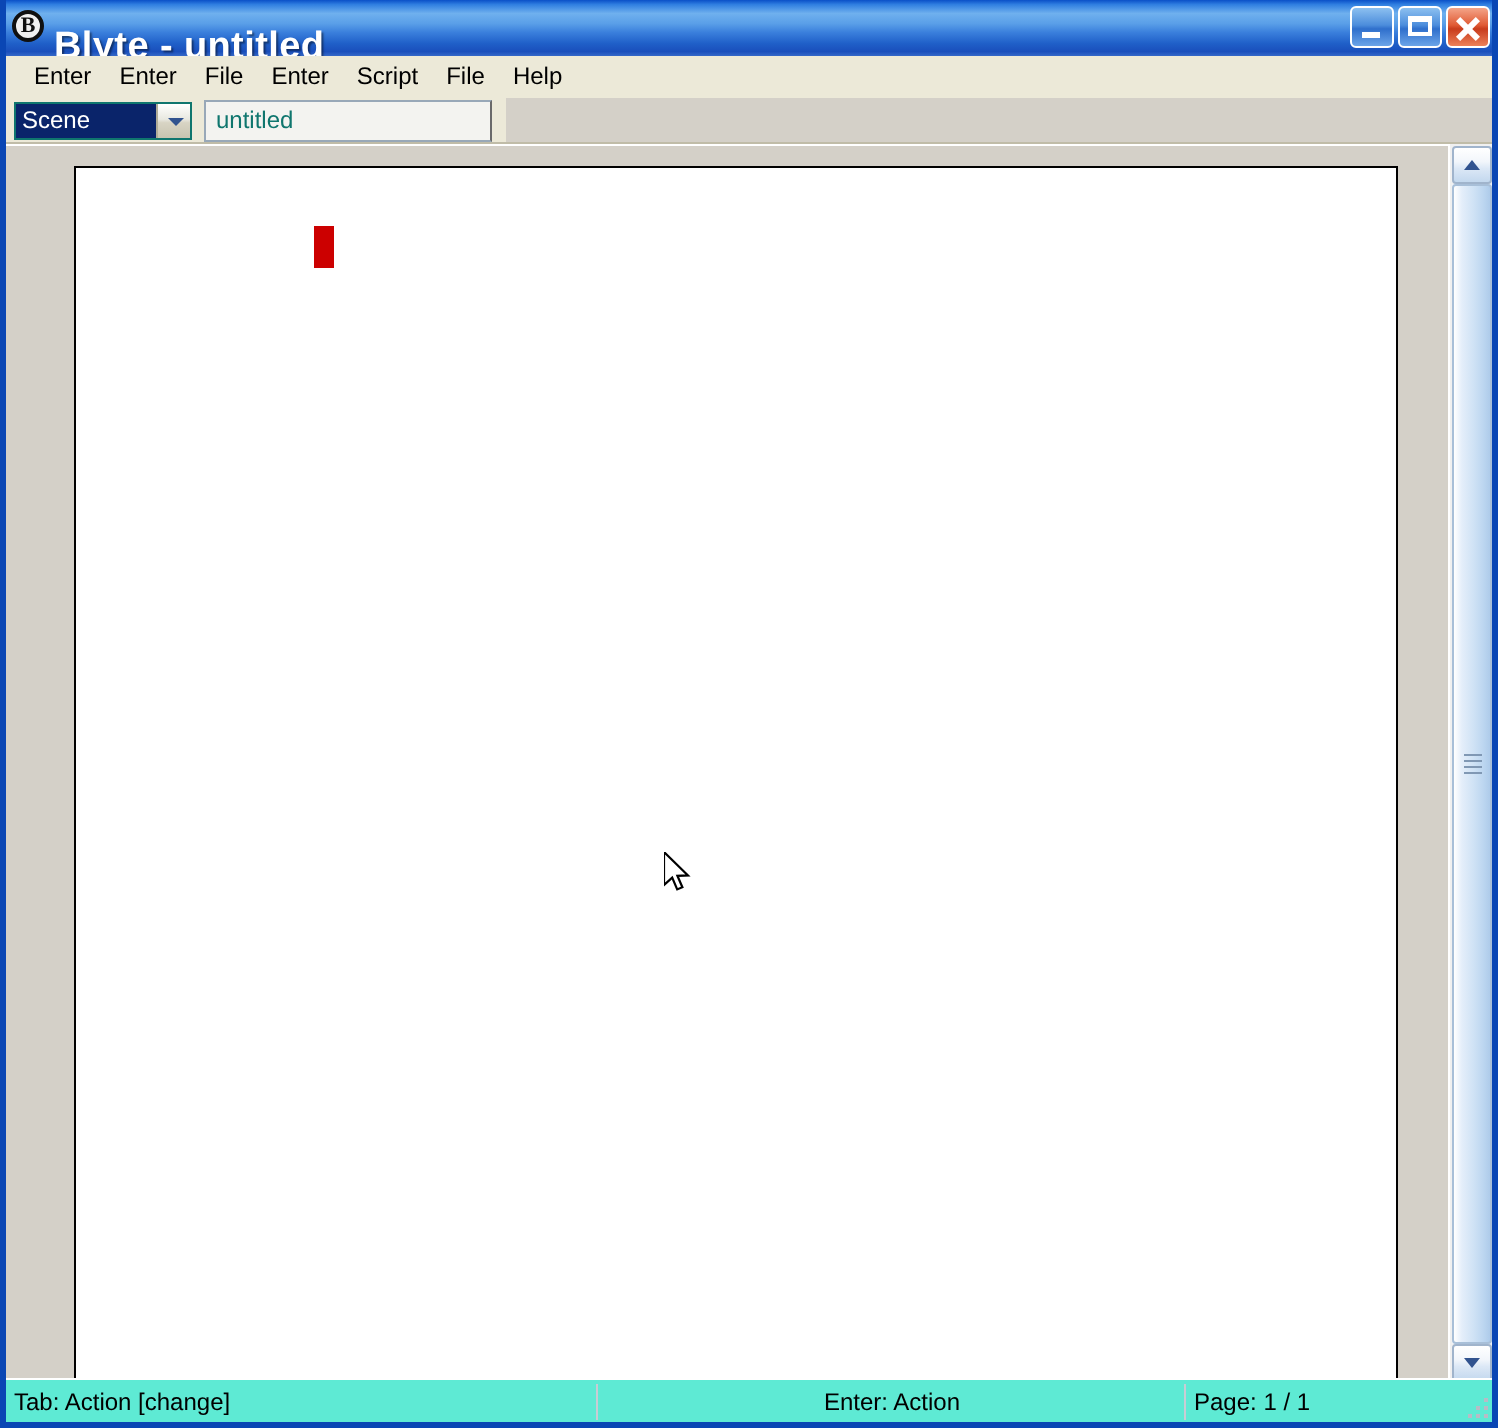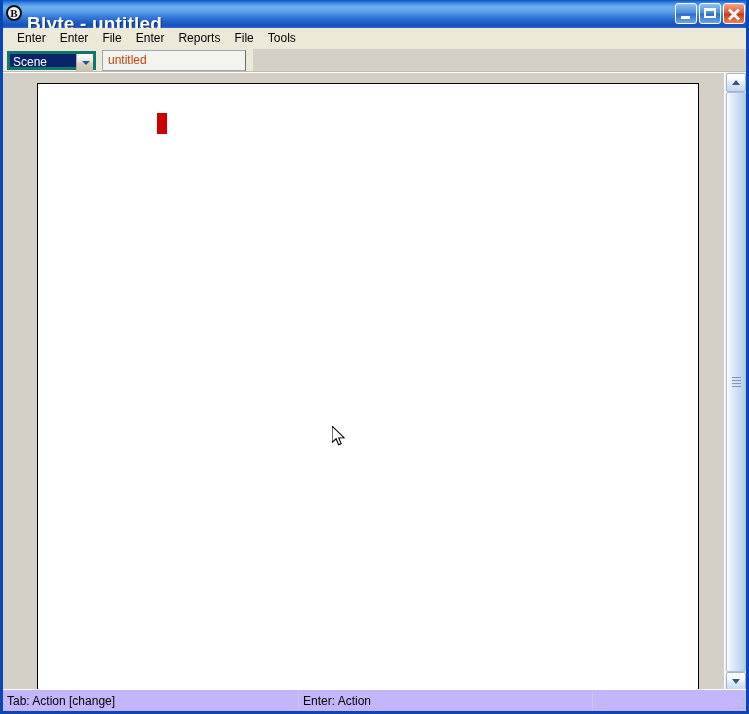--- a/index.html
+++ b/index.html
@@ -156,21 +156,21 @@
     border-bottom: 1px solid #c0bca8;
     box-sizing: border-box;
   }
   .combo {
     position: absolute;
     left: 4px;
     top: 2px;
     width: 89px;
     height: 19px;
     background: #ffffff;
-    border: 3px solid #0f766e;
+    border: 1px solid #0f766e;
     box-sizing: border-box;
     display: flex;
   }
   .combo-value {
     flex: 1;
     background: #0a246a;
     color: #ffffff;
     font-size: 12px;
     line-height: 17px;
     padding-left: 3px;
@@ -202,21 +202,21 @@
     top: 1px;
     width: 144px;
     height: 21px;
     background: #f3f3f0;
     border: 1px solid #98a8b8;
     border-right: 1px solid #6a6a6a;
     box-sizing: border-box;
     font-size: 12px;
     line-height: 19px;
     padding-left: 5px;
-    color: #c2410c;
+    color: #0f766e;
     white-space: nowrap;
     overflow: hidden;
   }
   .toolbar-rest {
     position: absolute;
     left: 250px;
     top: 0;
     right: 0;
     height: 22px;
     background: #d4d0c8;
@@ -322,36 +322,36 @@
     background: #8098b4;
   }
 
   
   .statusbar {
     position: absolute;
     left: 0;
     bottom: 0;
     width: 743px;
     height: 22px;
-    background: #c4b5fd;
+    background: #5eead4;
     border-top: 1px solid #ffffff;
     box-sizing: border-box;
   }
   .status-cell {
     position: absolute;
     top: 2px;
     height: 18px;
     font-size: 12px;
     line-height: 18px;
     color: #000000;
     white-space: nowrap;
     overflow: hidden;
   }
   .status-cell.c0 { left: 4px; width: 288px; }
-  .status-cell.c1 { left: 300px; width: 286px; }
+  .status-cell.c1 { left: 300px; width: 286px; text-align: center; }
   .status-cell.c2 { left: 594px; width: 120px; }
   .status-sep {
     position: absolute;
     top: 2px;
     width: 1px;
     height: 18px;
     background: #c8ccd4;
   }
   .status-sep.s0 { left: 295px; }
   .status-sep.s1 { left: 589px; }
@@ -399,23 +399,23 @@
         <span class="glyph-close-b"></span>
       </div>
     </div>
   </div>
 
   <div class="menubar">
     <div class="menu-item">Enter</div>
     <div class="menu-item">Enter</div>
     <div class="menu-item">File</div>
     <div class="menu-item">Enter</div>
-    <div class="menu-item">Reports</div>
+    <div class="menu-item">Script</div>
     <div class="menu-item">File</div>
-    <div class="menu-item">Tools</div>
+    <div class="menu-item">Help</div>
   </div>
 
   <div class="toolbar">
     <div class="combo">
       <div class="combo-value">Scene</div>
       <div class="combo-arrow"></div>
     </div>
     <div class="namefield" placeholder="">untitled</div>
     <div class="toolbar-rest"></div>
   </div>
@@ -443,20 +443,21 @@
     <div class="sb-btn down">
       <span class="arrow"></span>
     </div>
   </div>
 
   <div class="statusbar">
     <div class="status-cell c0">Tab: Action [change]</div>
     <div class="status-sep s0"></div>
     <div class="status-cell c1">Enter: Action</div>
     <div class="status-sep s1"></div>
+    <div class="status-cell c2">Page: 1 / 1</div>
     <div class="resize-grip">
       <b style="right:0;bottom:0;"></b>
       <b style="right:4px;bottom:0;"></b>
       <b style="right:8px;bottom:0;"></b>
       <b style="right:0;bottom:4px;"></b>
       <b style="right:4px;bottom:4px;"></b>
       <b style="right:0;bottom:8px;"></b>
     </div>
   </div>
 

